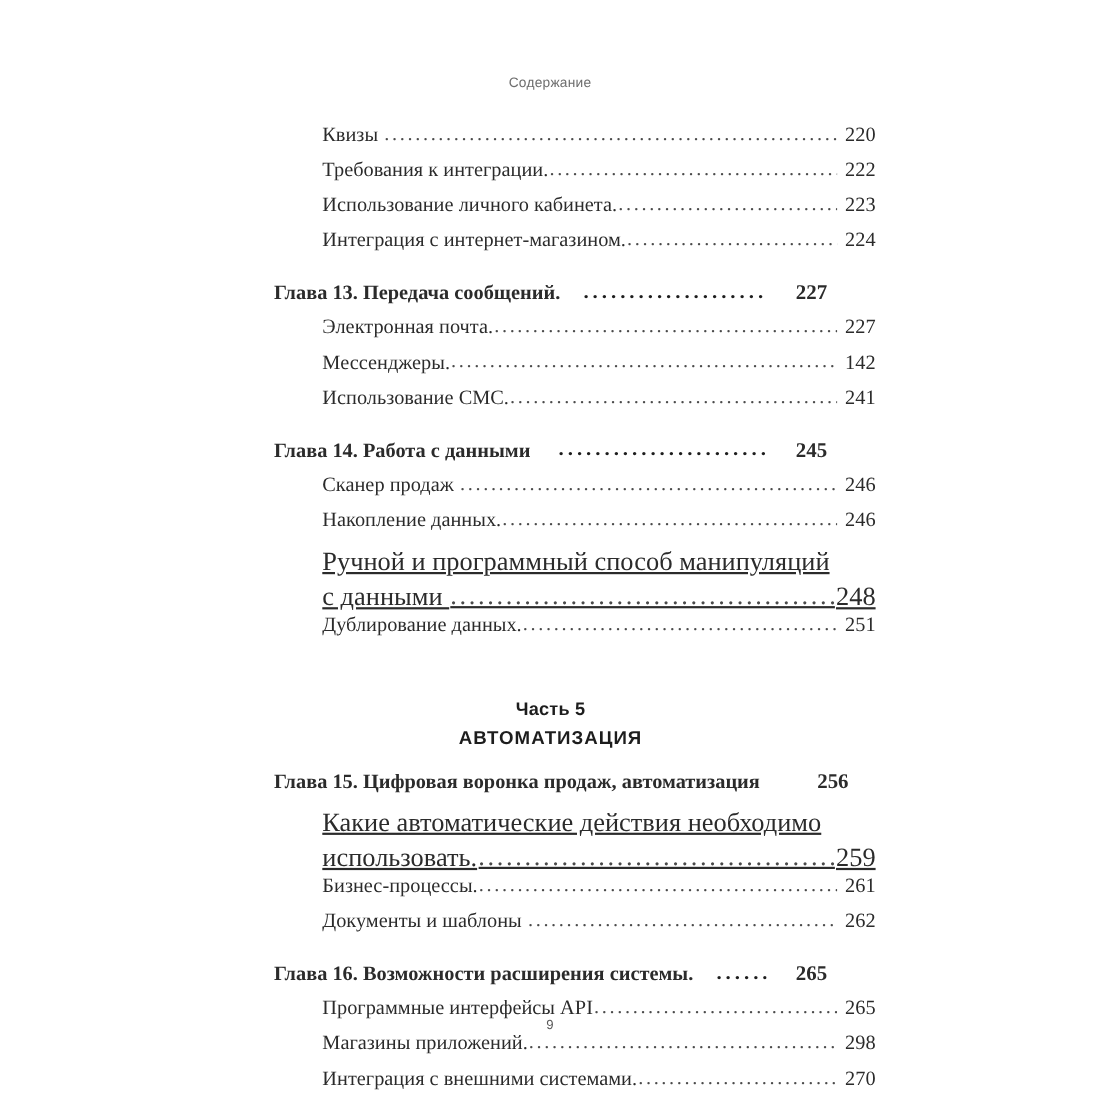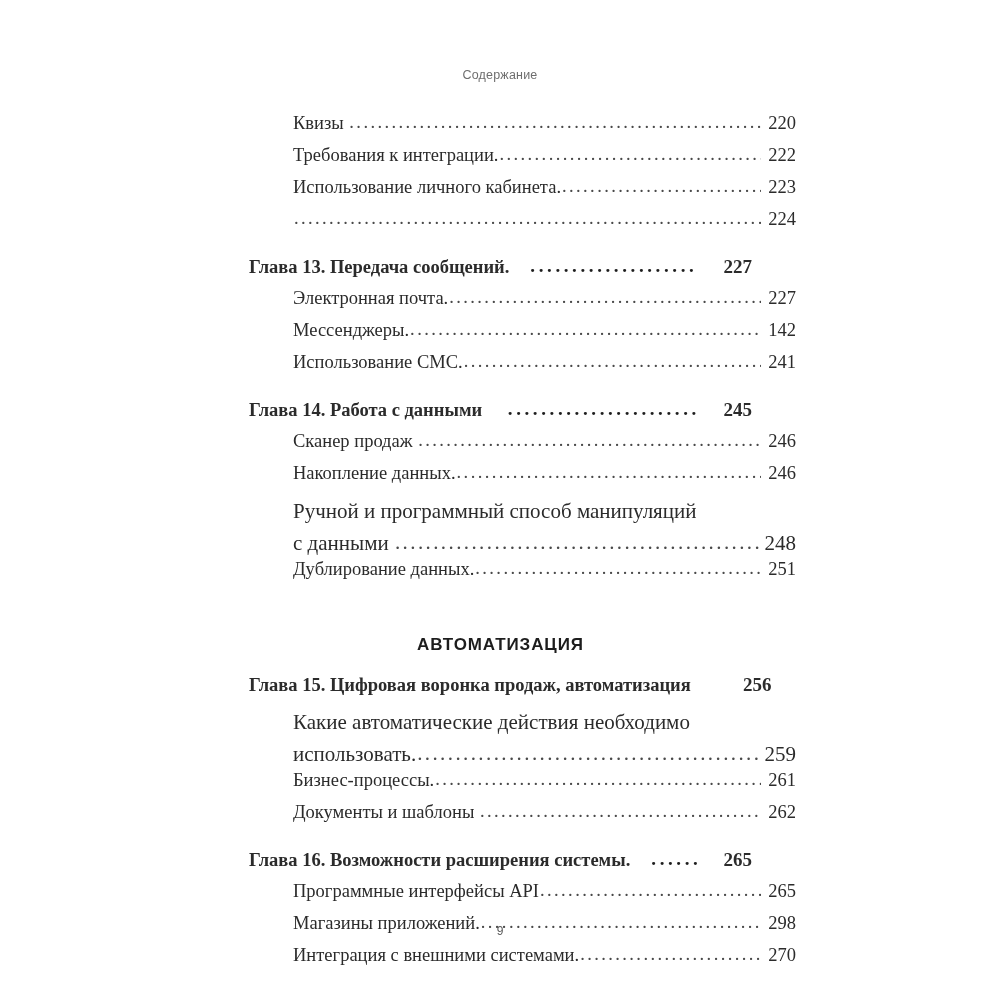--- a/index.html
+++ b/index.html
@@ -103,21 +103,22 @@
     font-size: 19px;
     font-weight: bold;
     min-width: 34px;
   }
 
   
   .row.twoline {
     height: 64px;
     display: block;
     padding-left: 44px;
-    font-size: 21px;
+    font-size: 24px;
+    text-decoration: underline;
   }
   .row.twoline .line1 {
     height: 32px;
     line-height: 32px;
     white-space: pre;
   }
   .row.twoline .line2 {
     height: 32px;
     line-height: 32px;
     display: flex;
@@ -194,20 +195,21 @@
         <span class="title">Требования к интеграции.</span>
         <span class="leader">........................................................................................................................................................................................................</span>
         <span class="pageno">222</span>
       </div>
       <div class="row sub">
         <span class="title">Использование личного кабинета.</span>
         <span class="leader">........................................................................................................................................................................................................</span>
         <span class="pageno">223</span>
       </div>
       <div class="row sub">
+        <span class="title">Интеграция с интернет-магазином.</span>
         <span class="leader">........................................................................................................................................................................................................</span>
         <span class="pageno">224</span>
       </div>
       <div class="gap-before-chapter"></div>
       <div class="row chapter">
         <span class="title">Глава 13. Передача сообщений.</span>
         <span class="leader">........................................................................................................................................................................................................</span>
         <span class="pageno">227</span>
       </div>
       <div class="row sub">
@@ -248,20 +250,21 @@
           <span class="leader">........................................................................................................................................................................................................</span>
           <span class="pageno">248</span>
         </div>
       </div>
       <div class="row sub">
         <span class="title">Дублирование данных.</span>
         <span class="leader">........................................................................................................................................................................................................</span>
         <span class="pageno">251</span>
       </div>
       <div class="part-block">
+        <div class="part-num">Часть 5</div>
         <div class="part-title">АВТОМАТИЗАЦИЯ</div>
       </div>
       <div class="row chapter">
         <span class="title">Глава 15. Цифровая воронка продаж, автоматизация </span>
         <span class="leader">........................................................................................................................................................................................................</span>
         <span class="pageno">256</span>
       </div>
       <div class="row twoline">
         <div class="line1">Какие автоматические действия необходимо</div>
         <div class="line2">

